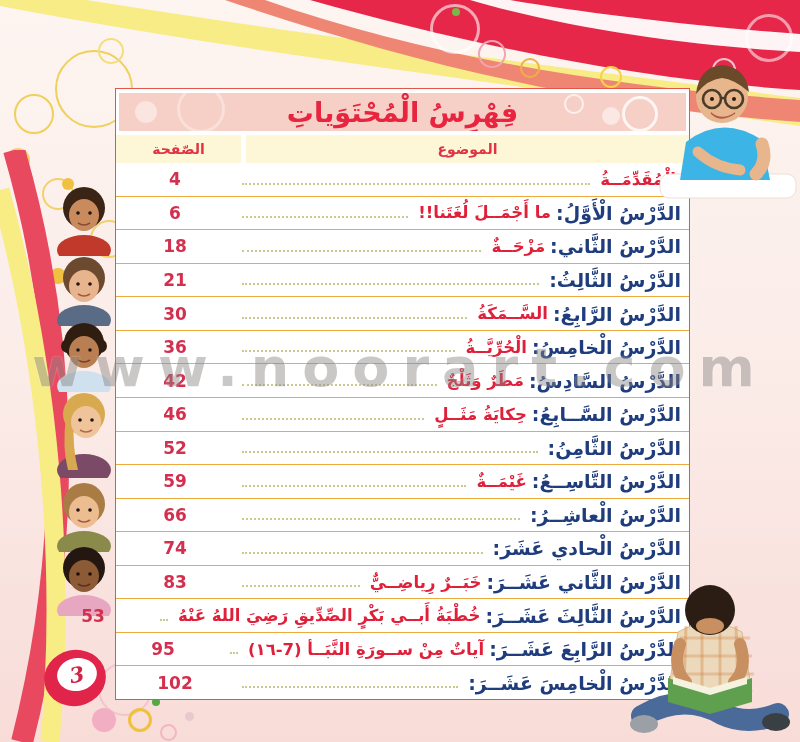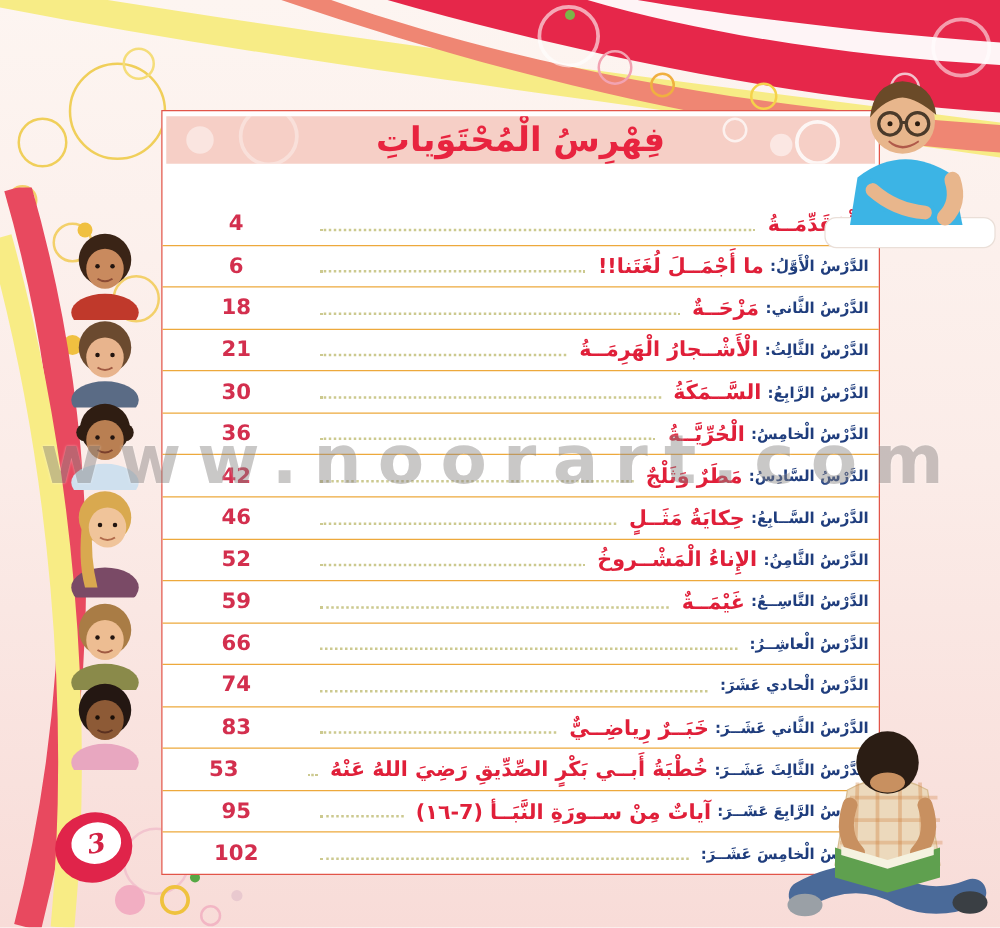--- a/index.html
+++ b/index.html
@@ -7,34 +7,34 @@
   #stage{position:relative;width:800px;height:742px;overflow:hidden;
          background:linear-gradient(180deg,#fdf5f1 0%,#fbece8 50%,#f8dcd8 100%);}
 
   
   .decor{position:absolute;pointer-events:none;}
   .ring{position:absolute;border-radius:50%;}
   svg{display:block;}
 
   
   #panel{position:absolute;left:115px;top:88px;width:575px;height:612px;
-         background:#fff;border:1.6px solid #e25549;box-sizing:border-box;z-index:3;margin-left:14px;}
+         background:#fff;border:1.6px solid #e25549;box-sizing:border-box;z-index:3;}
   #title-band{position:absolute;left:3px;right:3px;top:4px;height:38px;background:#f6cfc6;
               display:flex;align-items:center;justify-content:center;overflow:hidden;}
   #title-band .t{color:#e8243f;font-size:27px;font-weight:bold;}
   #hdr{position:absolute;left:0;right:0;top:46px;height:28px;display:flex;direction:ltr;}
   #hdr .cell{background:#fdf7d8;display:flex;align-items:center;justify-content:center;
              color:#e03345;font-weight:bold;font-size:14px;}
   #hdr .pagecell{width:125px;}
   #hdr .gapcell{width:5px;background:#fff;}
   #hdr .topiccell{flex:1;}
   #rows{position:absolute;left:0;right:0;top:74px;bottom:0;display:flex;flex-direction:column;}
   .row{flex:1;display:flex;direction:rtl;align-items:center;padding:0 8px 0 0;min-height:0;}
   .row + .row{border-top:1.6px solid #eda93c;}
-  .row .label{color:#1f3d7d;font-weight:bold;font-size:12px;white-space:nowrap;}
+  .row .label{color:#1f3d7d;font-weight:bold;font-size:19px;white-space:nowrap;}
   .row .title{color:#e01f39;font-weight:bold;font-size:16.5px;white-space:nowrap;margin-right:5px;}
   .row .leader{flex:1;min-width:8px;border-bottom:2px dotted #ccc98f;align-self:flex-end;
                margin:0 10px 11px 8px;}
   .row .pg{width:118px;flex-shrink:0;text-align:center;color:#d32f4e;font-weight:bold;font-size:17px;}
 
   
   #watermark{position:absolute;left:-10px;right:-10px;top:336px;z-index:6;text-align:center;
              font-size:54px;font-weight:bold;letter-spacing:13px;color:#8a8685;opacity:.45;
              text-shadow:0 0 2px #ffffff;}
 
@@ -147,20 +147,25 @@
 
   <div id="panel">
     <div id="title-band">
       <div class="ring" style="right:28px;top:3px;width:30px;height:30px;border:3px solid rgba(255,255,255,.8);"></div>
       <div class="ring" style="right:66px;top:14px;width:18px;height:18px;background:rgba(255,255,255,.5);"></div>
       <div class="ring" style="right:102px;top:1px;width:16px;height:16px;border:2px solid rgba(255,255,255,.7);"></div>
       <div class="ring" style="left:16px;top:8px;width:22px;height:22px;background:rgba(255,255,255,.45);"></div>
       <div class="ring" style="left:58px;top:-8px;width:42px;height:42px;border:3px solid rgba(255,255,255,.35);"></div>
       <span class="t">فِهْرِسُ الْمُحْتَوَياتِ</span>
     </div>
+    <div id="hdr">
+      <div class="cell pagecell">الصّفحة</div>
+      <div class="gapcell"></div>
+      <div class="cell topiccell">الموضوع</div>
+    </div>
     <div id="rows">
     <div class="row">
       <span class="label"></span>
       <span class="title">الْمُقَدِّمَــةُ</span>
       <span class="leader"></span>
       <span class="pg">4</span>
     </div>
 
     <div class="row">
       <span class="label">الدَّرْسُ الْأَوَّلُ:</span>
@@ -171,21 +176,20 @@
 
     <div class="row">
       <span class="label">الدَّرْسُ الثَّاني:</span>
       <span class="title">مَزْحَــةٌ</span>
       <span class="leader"></span>
       <span class="pg">18</span>
     </div>
 
     <div class="row">
       <span class="label">الدَّرْسُ الثَّالِثُ:</span>
-      <span class="title">الْأَشْــجارُ الْهَرِمَــةُ</span>
       <span class="leader"></span>
       <span class="pg">21</span>
     </div>
 
     <div class="row">
       <span class="label">الدَّرْسُ الرَّابِعُ:</span>
       <span class="title">السَّــمَكَةُ</span>
       <span class="leader"></span>
       <span class="pg">30</span>
     </div>
@@ -206,21 +210,20 @@
 
     <div class="row">
       <span class="label">الدَّرْسُ السَّــابِعُ:</span>
       <span class="title">حِكايَةُ مَثَــلٍ</span>
       <span class="leader"></span>
       <span class="pg">46</span>
     </div>
 
     <div class="row">
       <span class="label">الدَّرْسُ الثَّامِنُ:</span>
-      <span class="title">الإِناءُ الْمَشْــروخُ</span>
       <span class="leader"></span>
       <span class="pg">52</span>
     </div>
 
     <div class="row">
       <span class="label">الدَّرْسُ التَّاسِــعُ:</span>
       <span class="title">غَيْمَــةٌ</span>
       <span class="leader"></span>
       <span class="pg">59</span>
     </div>

